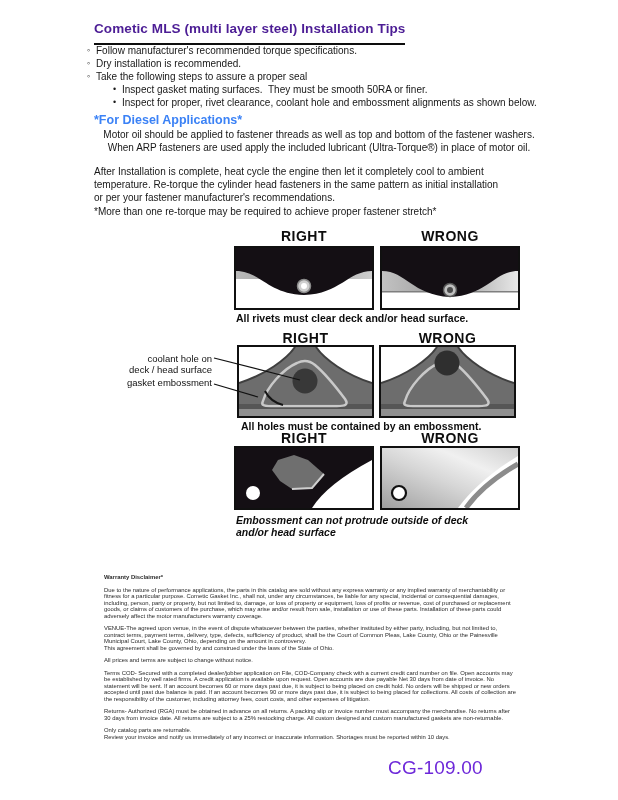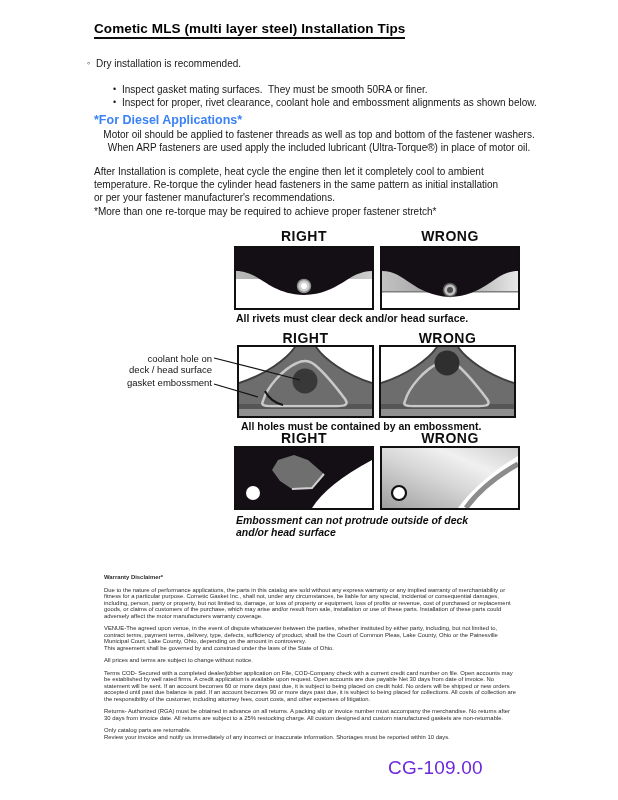--- a/index.html
+++ b/index.html
@@ -2,22 +2,22 @@
 <html><head>
 <meta charset="utf-8">
 <style>
   html,body{margin:0;padding:0;background:#ffffff;}
   .page{position:relative;width:618px;height:800px;background:#fff;
         font-family:"Liberation Sans",sans-serif;color:#171717;overflow:hidden;}
   .abs{position:absolute;}
   .pre{white-space:pre-line;}
   .prew{white-space:pre-wrap;}
 
-  .title{left:94px;top:21px;font-size:13.5px;font-weight:bold;color:#000000;
-         border-bottom:2px solid #0d0d0d;padding-bottom:1px;letter-spacing:.1px;}
+  .title{left:94px;top:21px;font-size:13.5px;font-weight:bold;color:#4c1d95;
+         border-bottom:2px solid #0d0d0d;padding-bottom:7px;letter-spacing:.1px;}
 
   .bullet-row{left:87px;font-size:10px;line-height:13px;}
   .sub-row{left:113px;font-size:10px;line-height:13px;}
   .marker{display:inline-block;width:9px;font-size:9px;vertical-align:top;color:#1a1a1a;}
   .btxt{display:inline-block;vertical-align:top;}
 
   .h2{left:94px;font-size:12.5px;font-weight:bold;color:#3b82f6;}
   .para{left:94px;width:450px;font-size:10px;line-height:12.8px;}
 
   .dg-label{font-size:14px;font-weight:bold;text-align:center;letter-spacing:.5px;color:#0d0d0d;}
@@ -33,21 +33,23 @@
 
   .pagenum{left:388px;top:757px;font-size:19px;color:#6d28d9;letter-spacing:.2px;}
 </style>
 </head>
 <body>
 
 <div class="page">
 
   <div class="abs title">Cometic MLS (multi layer steel) Installation Tips</div>
 
+  <div class="abs bullet-row" style="top:44px;"><span class="marker">◦</span><span class="btxt prew">Follow manufacturer's recommended torque specifications.</span></div>
   <div class="abs bullet-row" style="top:57px;"><span class="marker">◦</span><span class="btxt prew">Dry installation is recommended.</span></div>
+  <div class="abs bullet-row" style="top:70px;"><span class="marker">◦</span><span class="btxt prew">Take the following steps to assure a proper seal</span></div>
   <div class="abs sub-row" style="top:83px;"><span class="marker">•</span><span class="btxt prew">Inspect gasket mating surfaces.  They must be smooth 50RA or finer.</span></div>
   <div class="abs sub-row" style="top:96px;"><span class="marker">•</span><span class="btxt prew">Inspect for proper, rivet clearance, coolant hole and embossment alignments as shown below.</span></div>
 
   <div class="abs h2" style="top:113px;">*For Diesel Applications*</div>
   <div class="abs para pre" style="top:129px;text-align:center;">Motor oil should be applied to fastener threads as well as top and bottom of the fastener washers.
 When ARP fasteners are used apply the included lubricant (Ultra-Torque®) in place of motor oil.</div>
   <div class="abs para pre" style="top:166px;">After Installation is complete, heat cycle the engine then let it completely cool to ambient
 temperature. Re-torque the cylinder head fasteners in the same pattern as initial installation
 or per your fastener manufacturer's recommendations.</div>
   <div class="abs para" style="top:206px;">*More than one re-torque may be required to achieve proper fastener stretch*</div>

